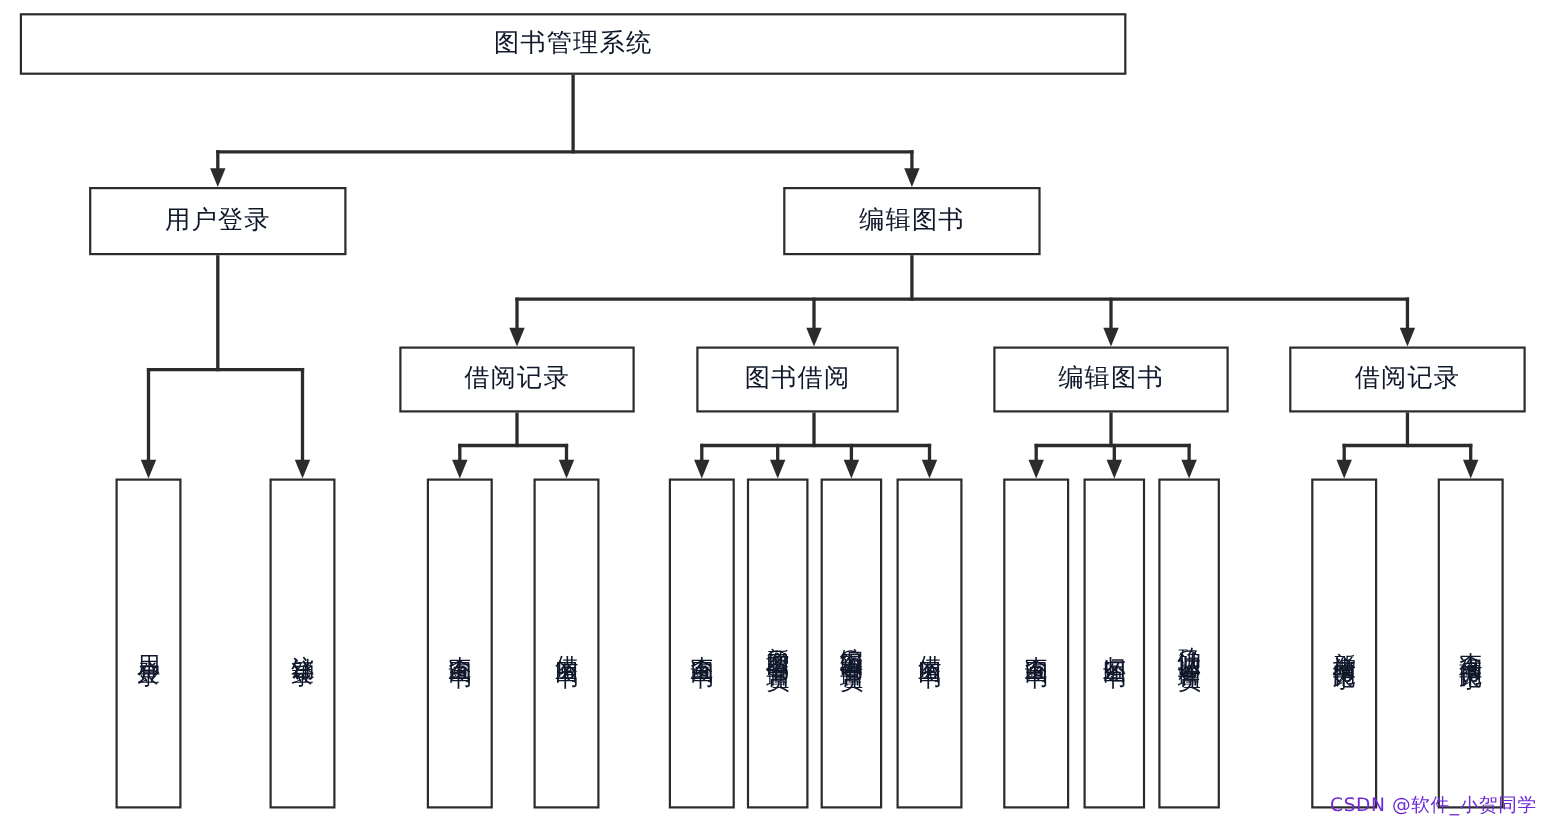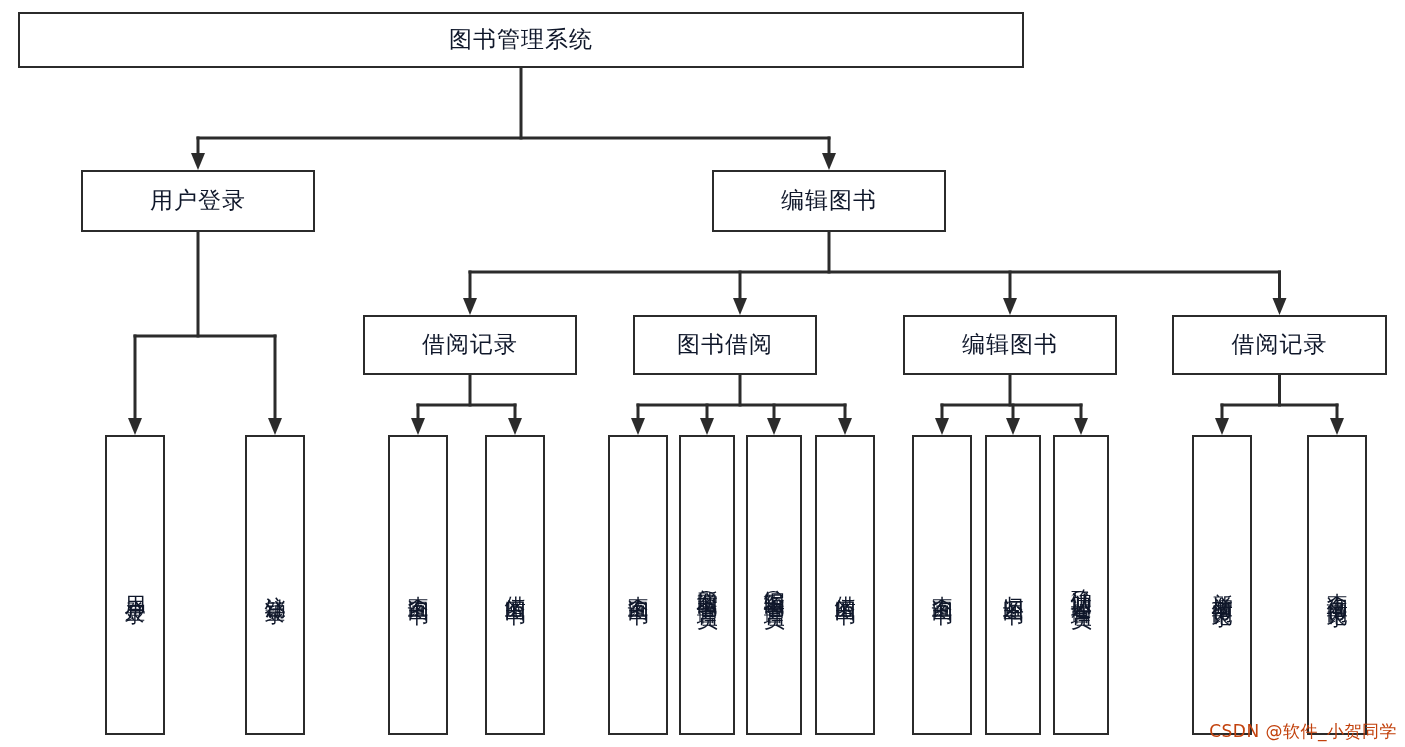--- a/index.html
+++ b/index.html
@@ -52,21 +52,21 @@
     writing-mode: vertical-rl;
     text-orientation: upright;
     display: block;
     white-space: nowrap;
   }
   #watermark {
     position: absolute;
     right: 8px;
     bottom: 4px;
     font-size: 17px;
-    color: #c2410c;
+    color: #6d28d9;
     letter-spacing: 0.5px;
     white-space: nowrap;
     pointer-events: none;
   }
 </style>
 </head>
 <body>
 
 <div id="canvas">
   <svg id="edges" viewBox="0 0 1405 747" xmlns="http://www.w3.org/2000/svg">

